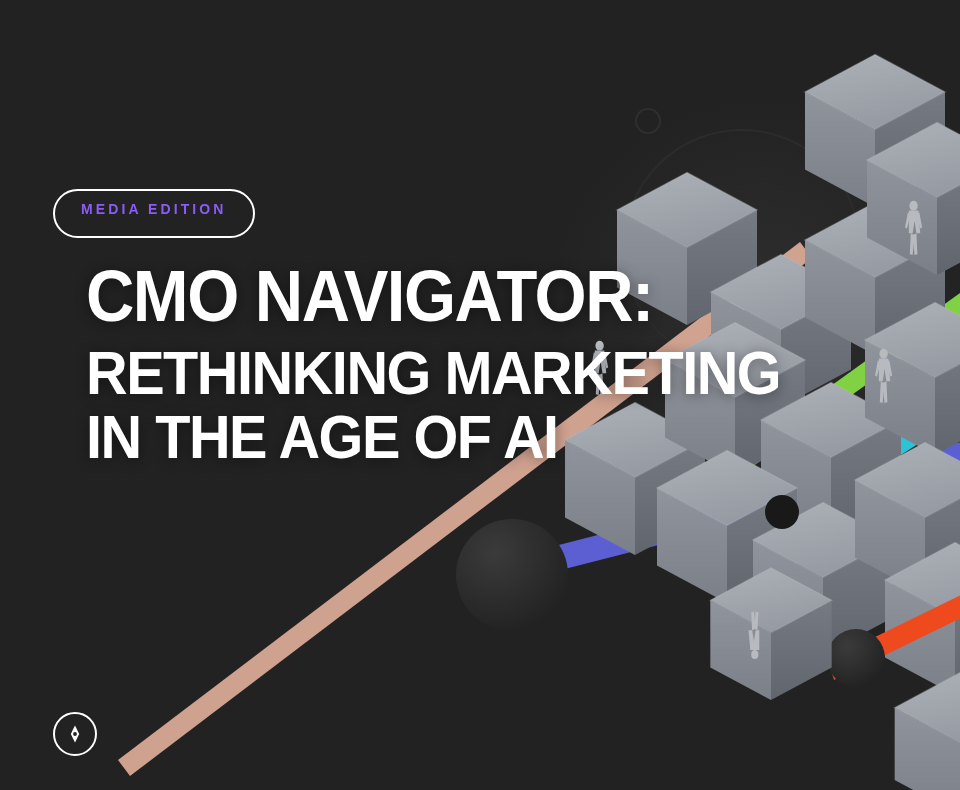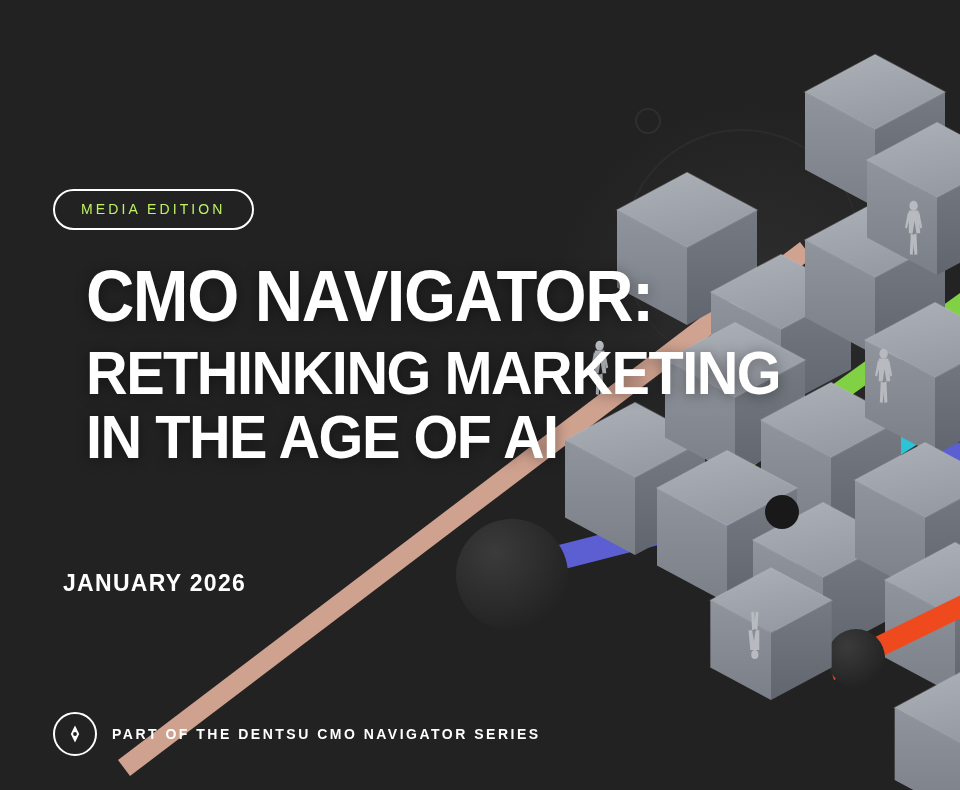--- a/index.html
+++ b/index.html
@@ -20,24 +20,24 @@
   .artwork { position:absolute; inset:0; z-index:1; pointer-events:none; }
   .artwork svg { display:block; width:960px; height:790px; }
 
   
   .content { position:relative; z-index:3; width:100%; height:100%; }
 
   .badge {
     position:absolute; left:53px; top:189px;
     border:2px solid #ffffff;
     border-radius:999px;
-    padding:11px 26px 12px;
-    color:#bef264;
+    padding:11px 26px 20px;
+    color:#8b5cf6;
     font-size:14px;
-    font-weight:normal;
+    font-weight:bold;
     letter-spacing:3.1px;
     line-height:1;
     white-space:nowrap;
   }
 
   .title-block {
     position:absolute; left:62px; top:262px;
     color:#ffffff;
     margin-left:24px;
   }
@@ -208,26 +208,24 @@
   <div class="content">
 
     <div class="badge">MEDIA EDITION</div>
 
     <div class="title-block">
       <div class="t-line t-line1">CMO NAVIGATOR:</div>
       <div class="t-line t-line2">RETHINKING MARKETING</div>
       <div class="t-line t-line3">IN THE AGE OF AI</div>
     </div>
 
-    <div class="date">JANUARY 2026</div>
 
     <div class="footer">
       <span class="footer-logo">
         <svg width="22" height="22" viewBox="0 0 22 22" xmlns="http://www.w3.org/2000/svg">
           <path d="M11 2.6 L15.2 11 L11 19.4 L6.8 11 Z" fill="#ffffff"></path>
           <circle cx="11" cy="11" r="1.9" fill="#222222"></circle>
         </svg>
       </span>
-      <span class="footer-text">PART OF THE DENTSU CMO NAVIGATOR SERIES</span>
     </div>
 
   </div>
 </div>
 
 </body></html>

